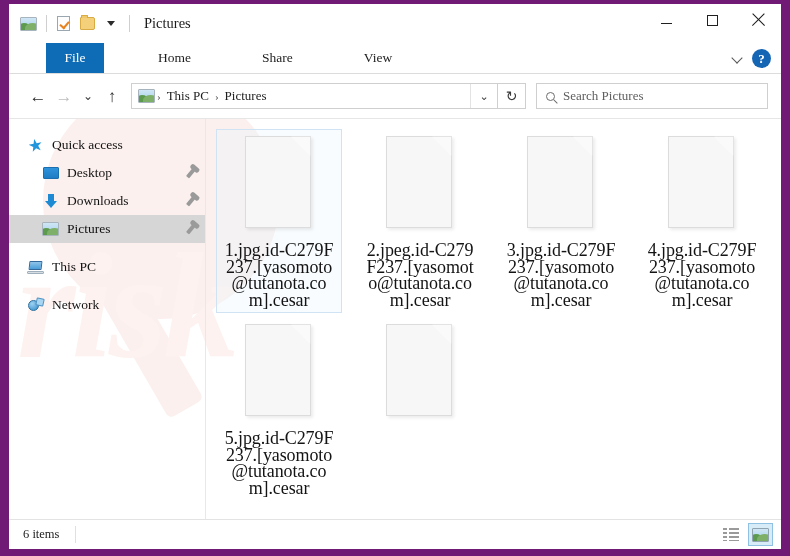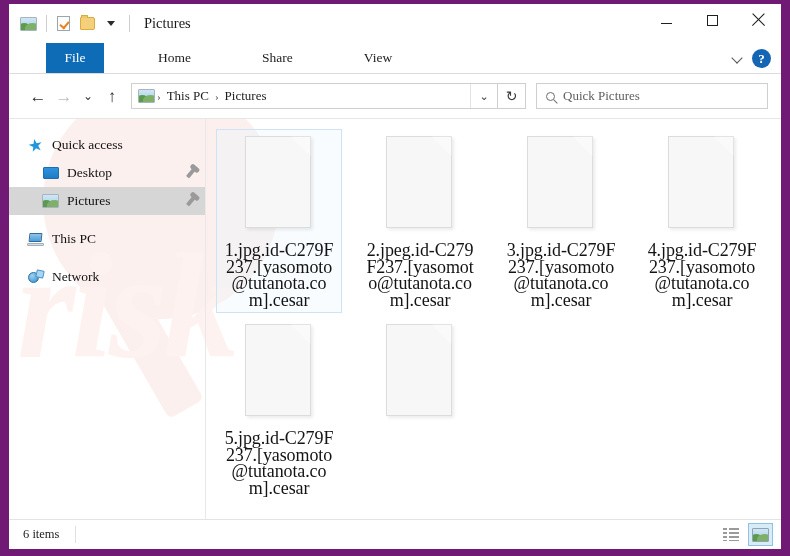--- a/index.html
+++ b/index.html
@@ -784,21 +784,21 @@
           <span class="crumb">Pictures</span>
         </div>
         <div class="addr-dd">⌄</div>
       </div>
       <div class="refresh">↻</div>
 
       <div class="searchbox">
         <span class="mag">
             <span class="mag-g"></span>
           </span>
-        <span class="search-ph">Quick Pictures</span>
+        <span class="search-ph">Search Pictures</span>
       </div>
     </div>
 
     <div class="bodyrow">
 
       <div class="watermark">
         <div class="wm-circle"></div>
         <div class="wm-stem"></div>
         <div class="wm-text">risk</div>
       </div>
@@ -808,20 +808,27 @@
           <span class="side-icon">
               <span class="star-glyph">★</span>
             </span>
           <span class="side-label">Quick access</span>
         </div>
         <div class="side-item child">
           <span class="side-icon">
               <span class="ico-desktop"></span>
             </span>
           <span class="side-label">Desktop</span>
+          <span class="pin"></span>
+        </div>
+        <div class="side-item child">
+          <span class="side-icon">
+              <span class="ico-dl"></span>
+            </span>
+          <span class="side-label">Downloads</span>
           <span class="pin"></span>
         </div>
         <div class="side-item child selected">
           <span class="side-icon">
               <span class="ico-picture"></span>
             </span>
           <span class="side-label">Pictures</span>
           <span class="pin"></span>
         </div>
         <div class="side-gap"></div>

